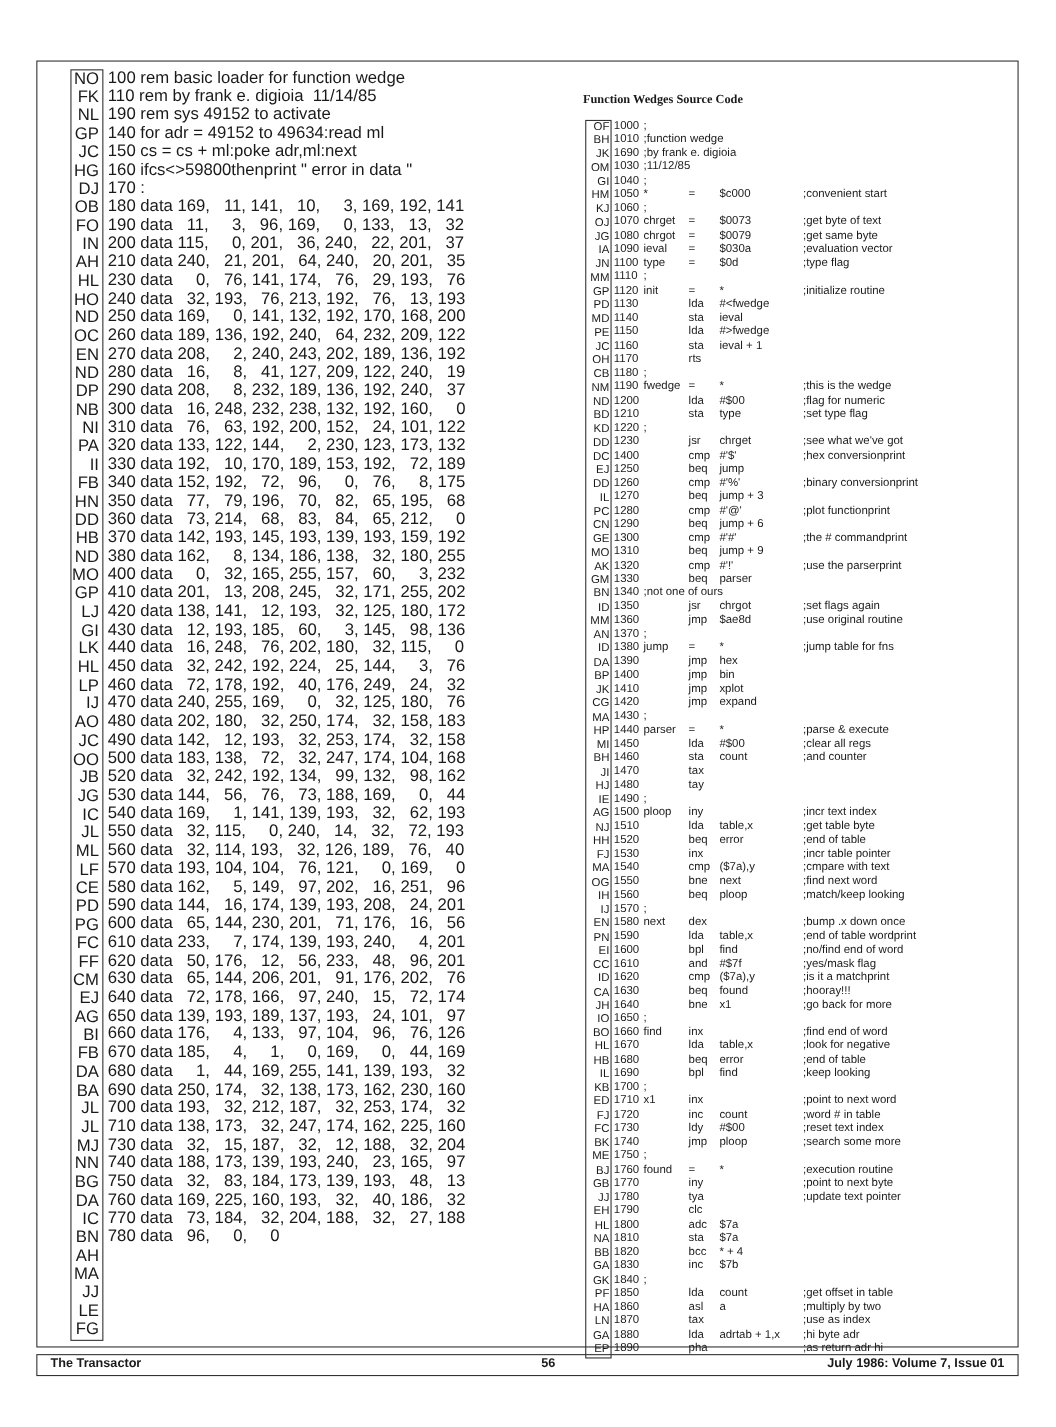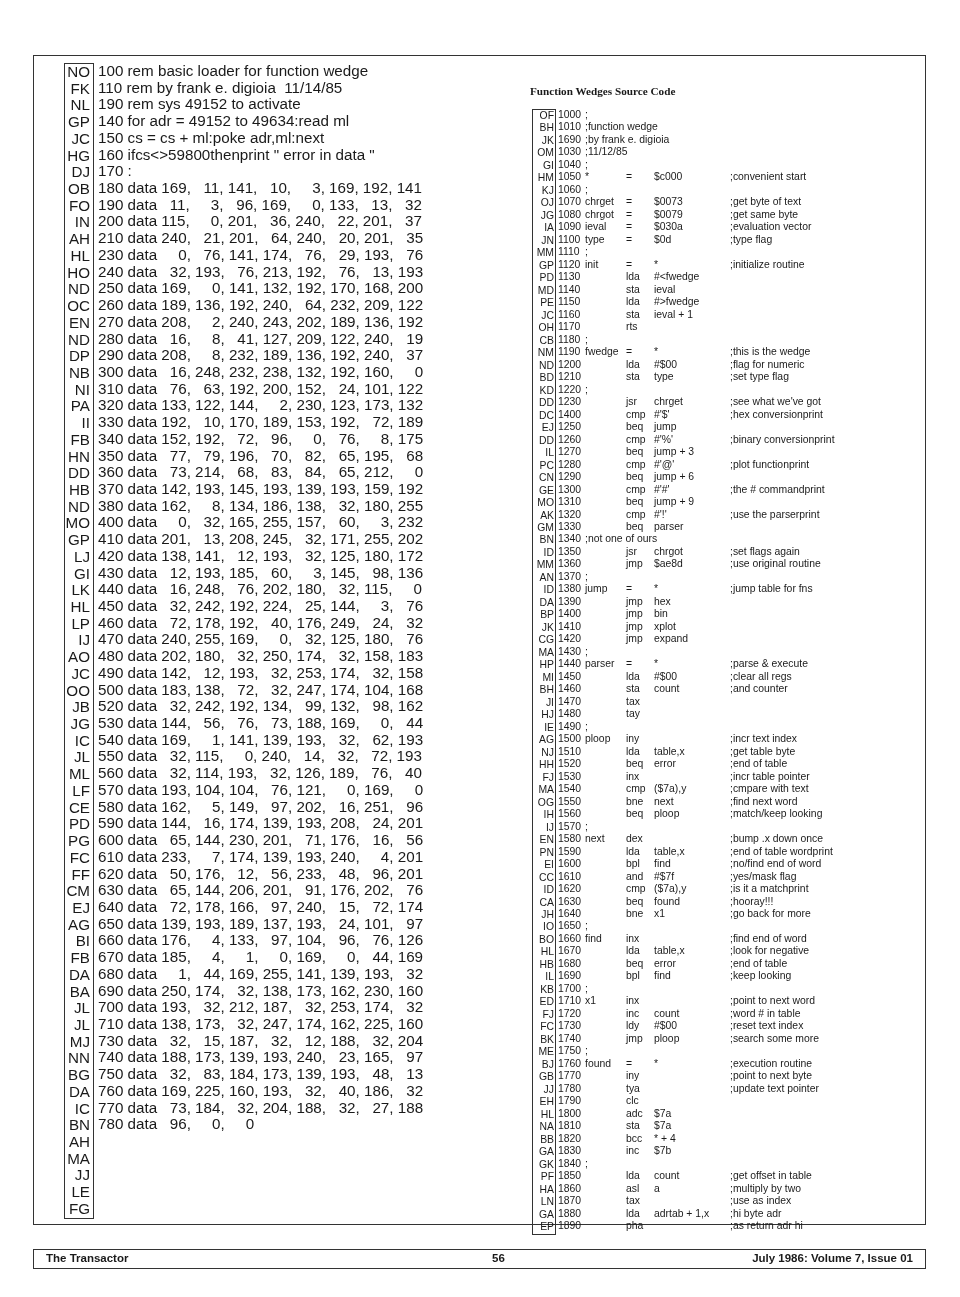--- a/index.html
+++ b/index.html
@@ -23,21 +23,21 @@
   .right .codes .row { text-align: right; padding-right: 1px; }
   .right .lines { position: absolute; left: 28px; top: 24px; }
   .right .lines .row { position: relative; }
   .right .ln { position: absolute; left: 0; }
   .right .lbl { position: absolute; left: 27px; }
   .right .op { position: absolute; left: 68px; }
   .right .arg { position: absolute; left: 96px; }
   .right .cm { position: absolute; left: 172px; }
 
   
-  .footer { position: absolute; left: 33px; top: 1231px; width: 893px; height: 20px; border: 1.5px solid #333; box-sizing: border-box; font-weight: bold; font-size: 11.5px; line-height: 17px; margin-top: 18px; }
+  .footer { position: absolute; left: 33px; top: 1231px; width: 893px; height: 20px; border: 1.5px solid #333; box-sizing: border-box; font-weight: bold; font-size: 11.5px; line-height: 17px; }
   .footer .pub { position: absolute; left: 12px; }
   .footer .page { position: absolute; left: 458px; }
   .footer .issue { position: absolute; right: 12px; }
 </style>
 </head>
 <body>
 
 <div class="frame"></div>
 
 <div class="left">

